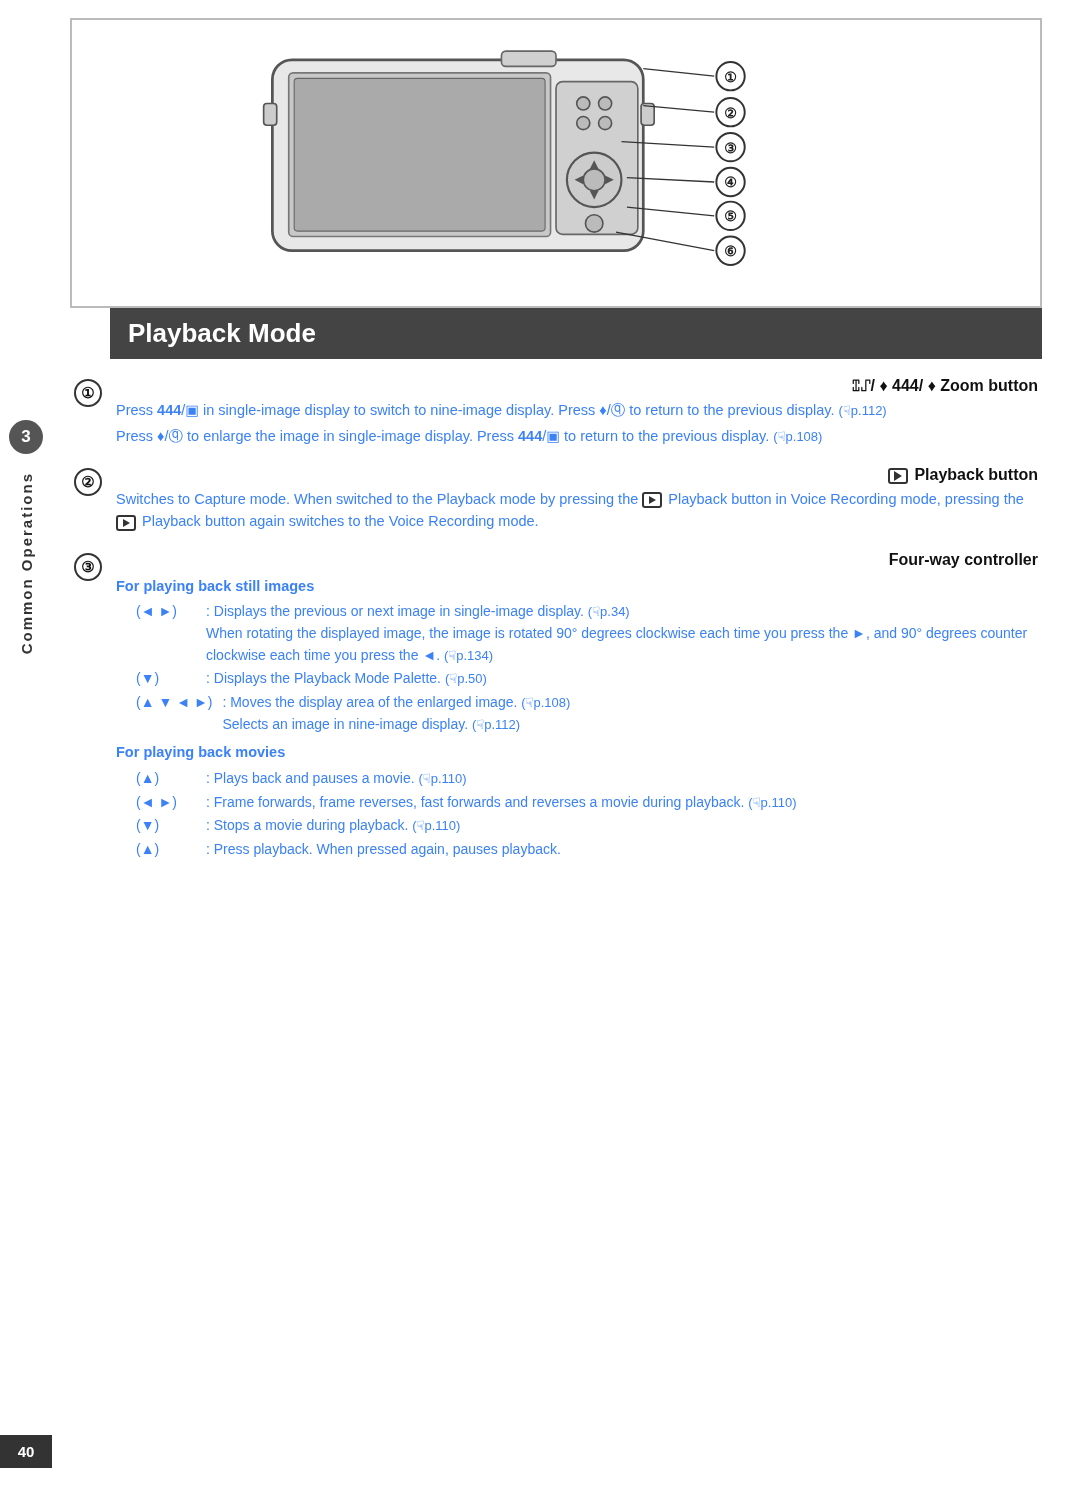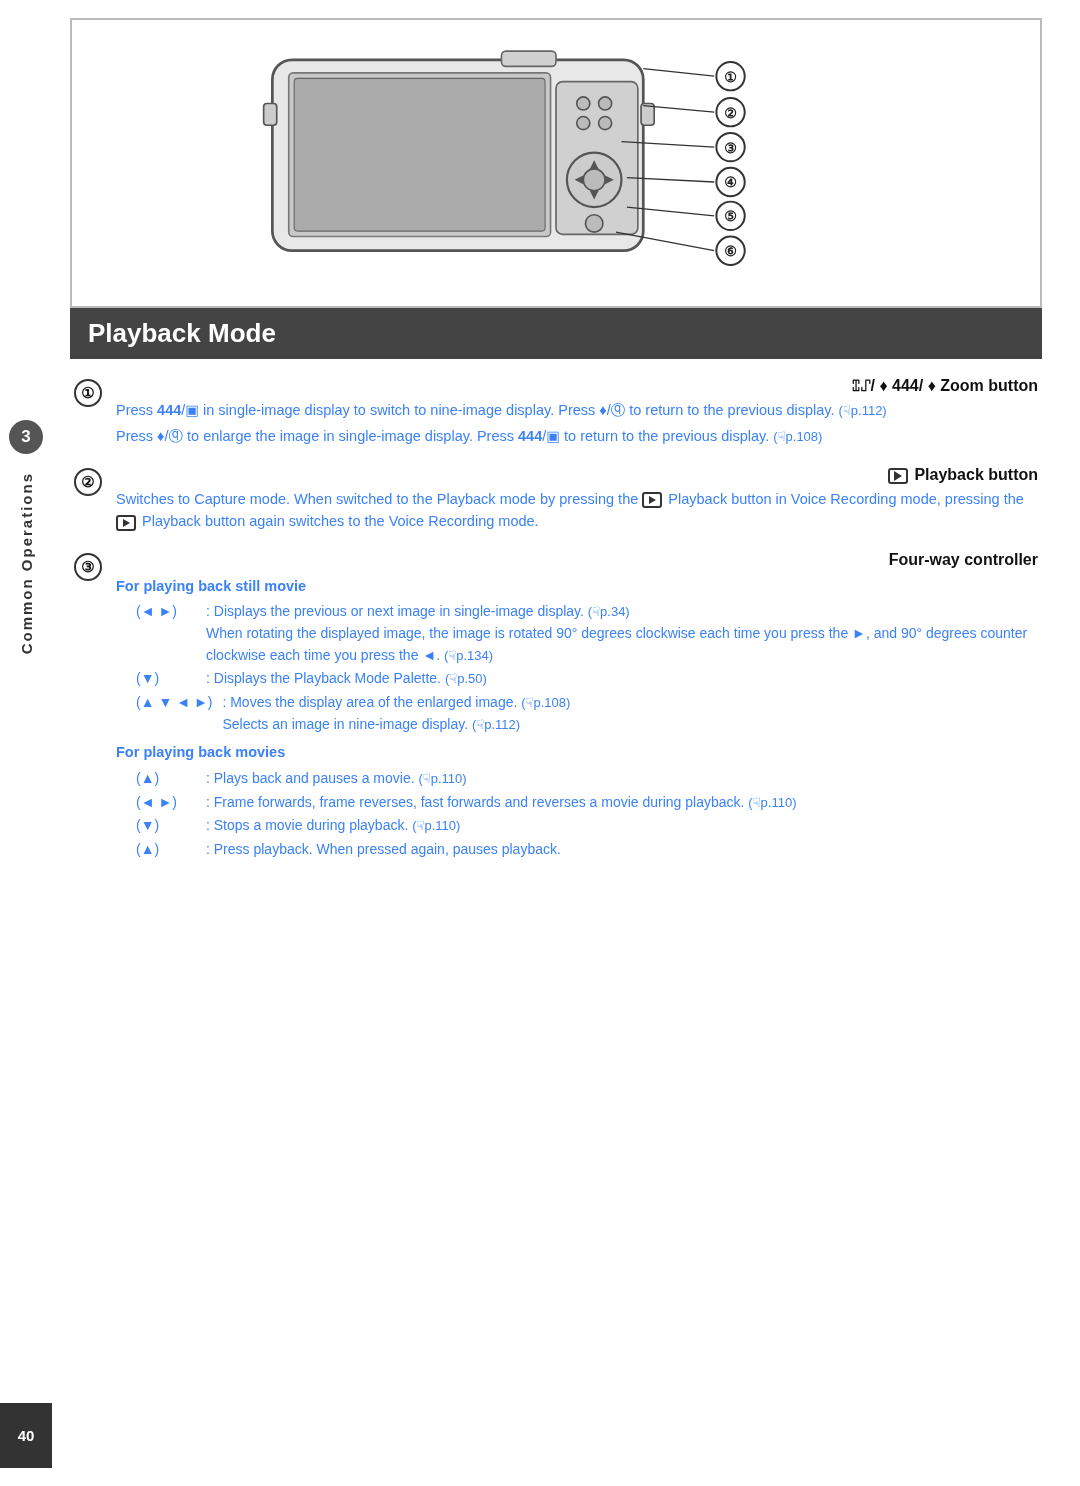--- a/index.html
+++ b/index.html
@@ -61,21 +61,21 @@
     .page-number-area {
       position: absolute;
       bottom: 18px;
       left: 0;
       width: 52px;
       background: #333;
       color: white;
       text-align: center;
       font-size: 15px;
       font-weight: bold;
-      padding: 24px 0;
+      padding: 8px 0;
     }
 
     
     .main-content {
       flex: 1;
       padding: 18px 38px 30px 18px;
       display: flex;
       flex-direction: column;
     }
 
@@ -92,20 +92,21 @@
     }
 
     
     .section-header {
       background: #444;
       color: white;
       font-size: 26px;
       font-weight: bold;
       padding: 10px 18px;
       margin-bottom: 18px;
+      margin-left: 40px;
     }
 
     
     .content-sections {
       padding: 0 4px;
     }
 
     .section-item {
       margin-bottom: 14px;
       display: flex;
@@ -327,21 +328,21 @@
           </div>
         </div>
       </div>
 
       <div class="section-item">
         <div class="item-number-circle">③</div>
         <div class="section-item-body">
           <div class="item-title">Four-way controller</div>
           <div class="item-body-text">
 
-            <p class="sub-heading">For playing back still movie</p>
+            <p class="sub-heading">For playing back still images</p>
 
             <div class="sub-item">
               <span class="sub-item-key">(◄ ►)</span>
               <span class="sub-item-desc">: Displays the previous or next image in single-image display. <span class="book-ref">(☟p.34)</span><br>
               When rotating the displayed image, the image is rotated 90° degrees clockwise each time you press the ►, and 90° degrees counter clockwise each time you press the ◄. <span class="book-ref">(☟p.134)</span></span>
             </div>
 
             <div class="sub-item">
               <span class="sub-item-key">(▼)</span>
               <span class="sub-item-desc">: Displays the Playback Mode Palette. <span class="book-ref">(☟p.50)</span></span>

